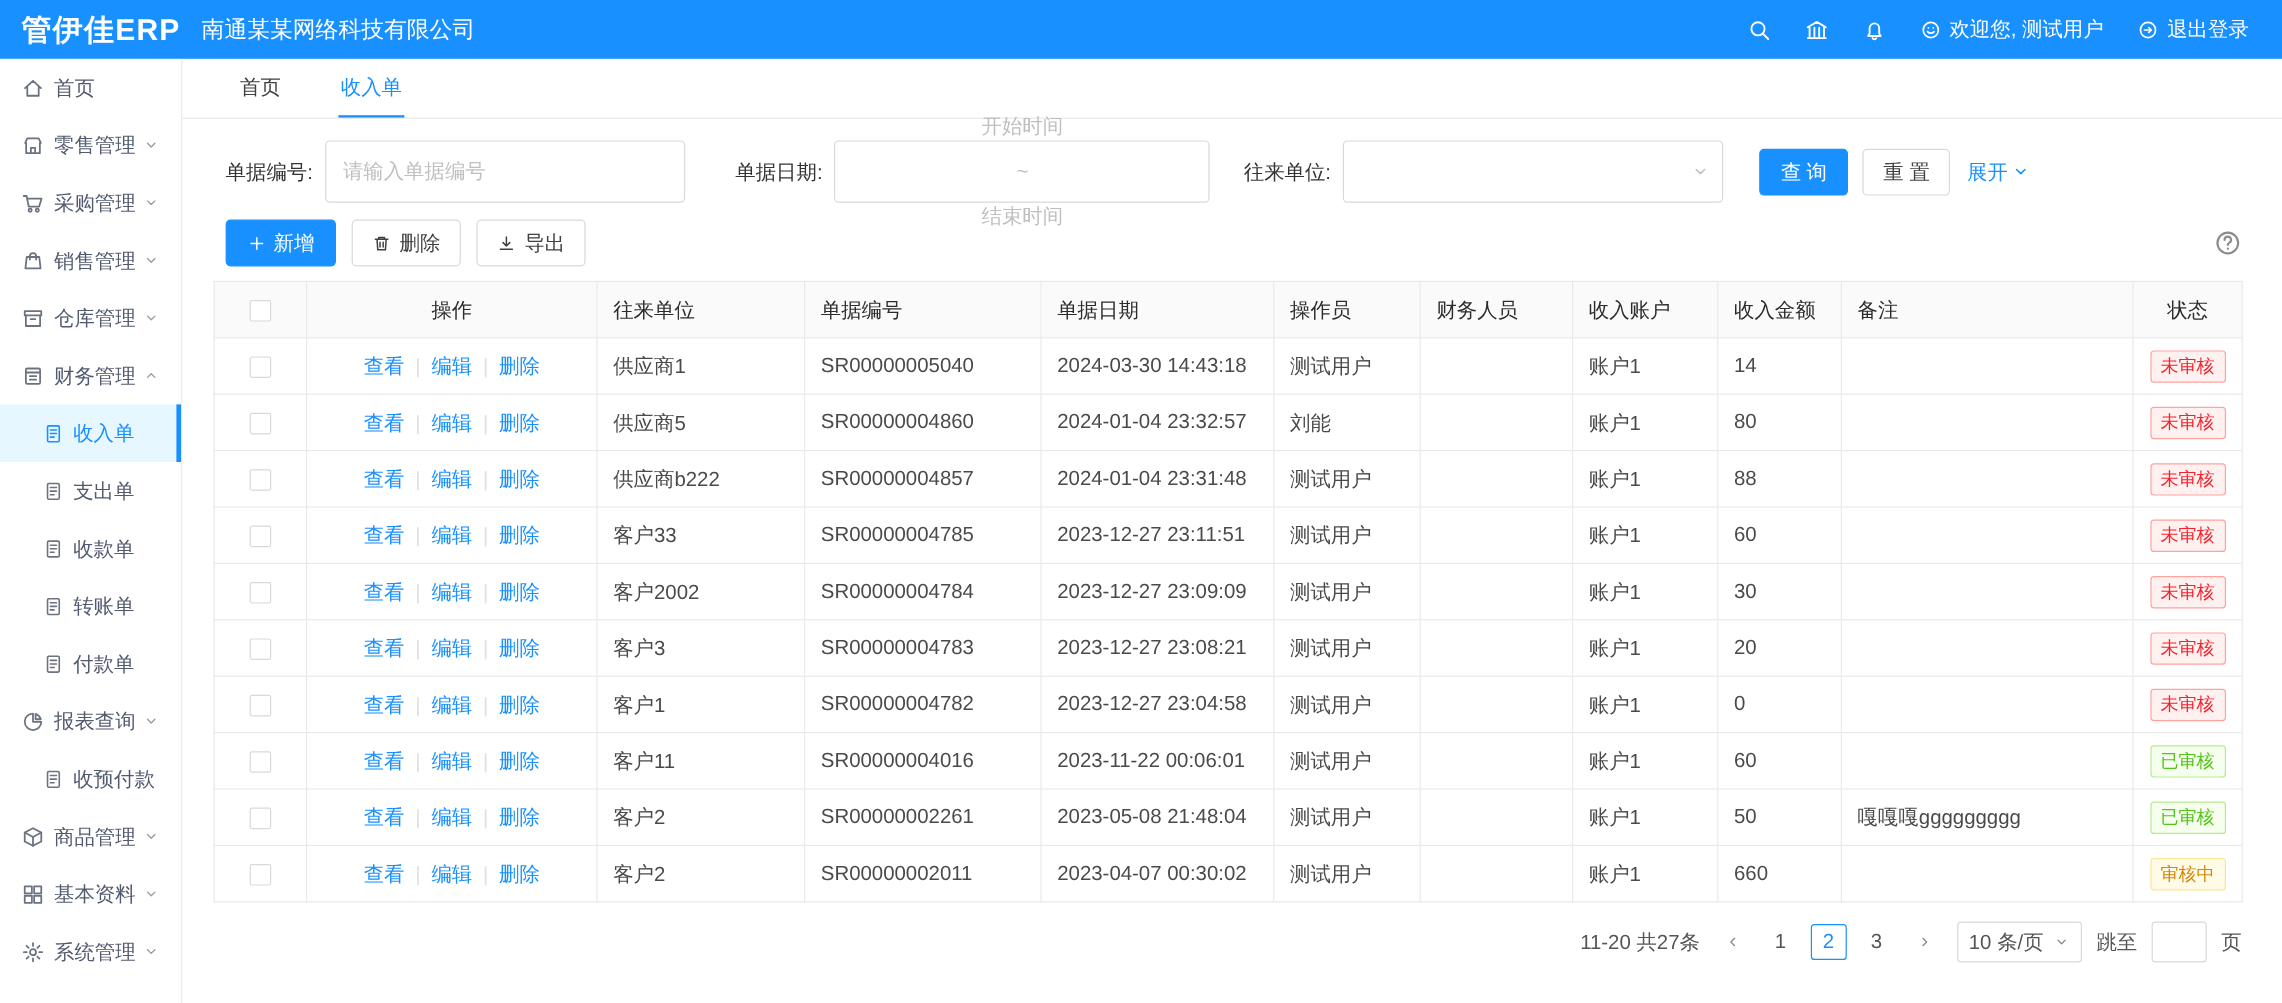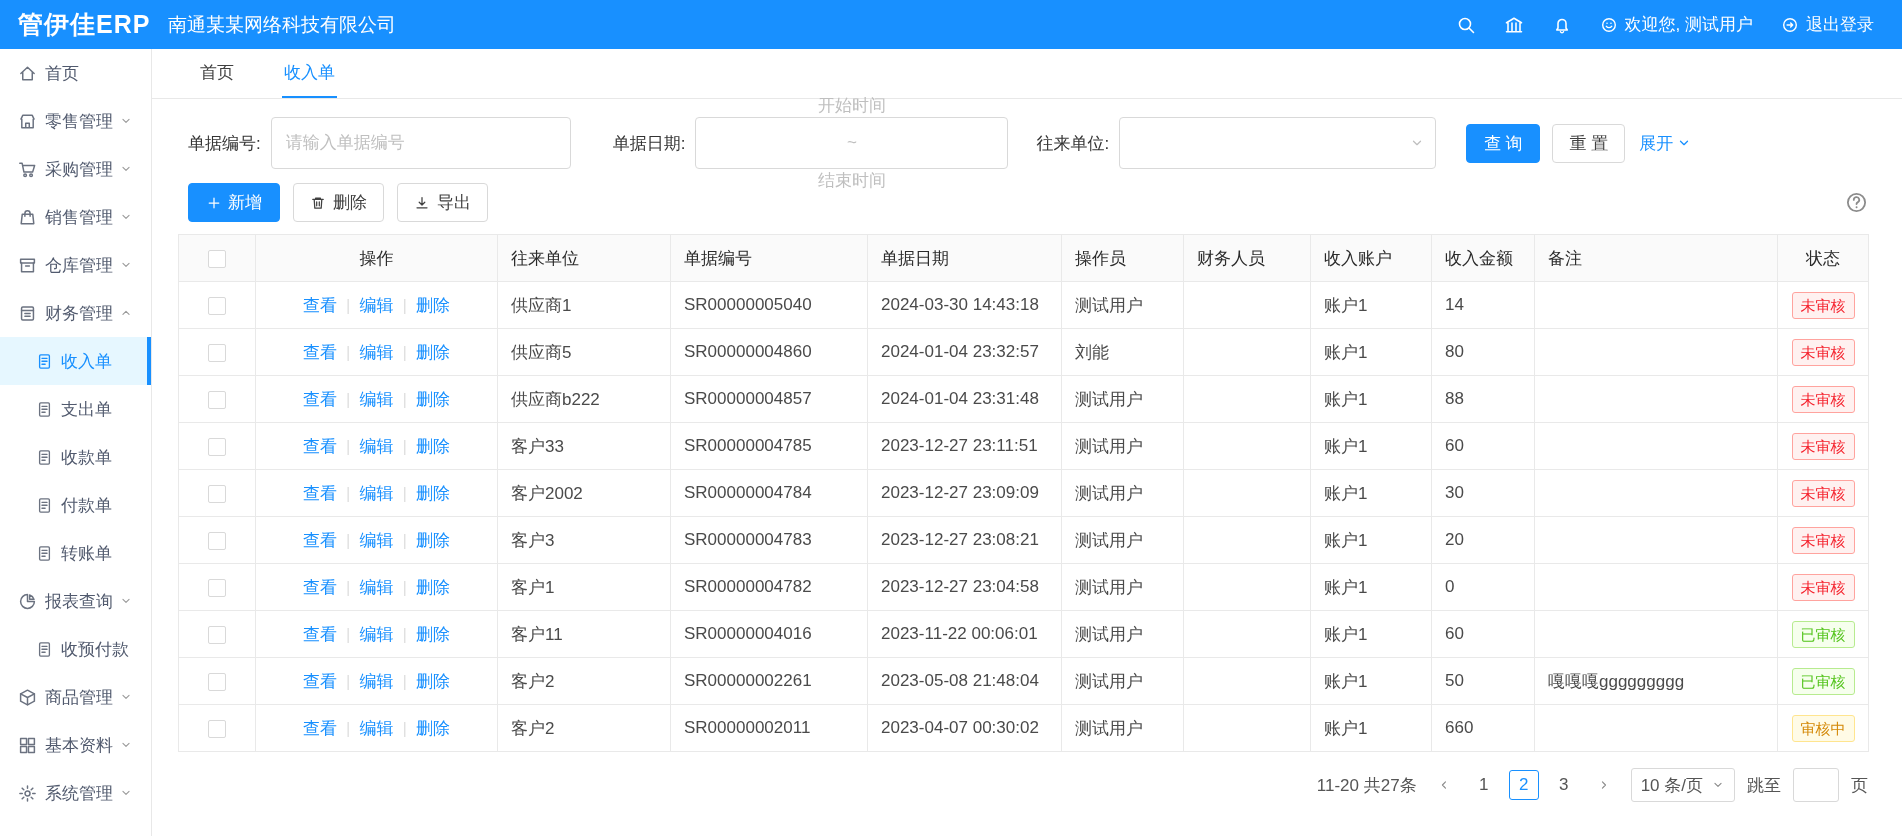--- a/index.html
+++ b/index.html
@@ -235,30 +235,30 @@
             </span>
             <span class="lbl">收款单</span>
           </div>
           <div class="menu-item submenu-item">
             <span class="icn mi mi-sm">
               <svg viewBox="0 0 16 16" fill="none" stroke="currentColor" stroke-width="1.25" stroke-linecap="round" stroke-linejoin="round">
                 <rect x="3.4" y="1.8" width="9.2" height="12.4" rx="1"></rect>
                 <path d="M5.6 5h4.8M5.6 7.8h4.8M5.6 10.6h3"></path>
               </svg>
             </span>
-            <span class="lbl">付款单</span>
+            <span class="lbl">转账单</span>
           </div>
           <div class="menu-item submenu-item">
             <span class="icn mi mi-sm">
               <svg viewBox="0 0 16 16" fill="none" stroke="currentColor" stroke-width="1.25" stroke-linecap="round" stroke-linejoin="round">
                 <rect x="3.4" y="1.8" width="9.2" height="12.4" rx="1"></rect>
                 <path d="M5.6 5h4.8M5.6 7.8h4.8M5.6 10.6h3"></path>
               </svg>
             </span>
-            <span class="lbl">转账单</span>
+            <span class="lbl">付款单</span>
           </div>
           <div class="menu-item">
             <span class="icn mi">
               <svg viewBox="0 0 16 16" fill="none" stroke="currentColor" stroke-width="1.25" stroke-linecap="round" stroke-linejoin="round">
                 <path d="M8 2.2A5.8 5.8 0 1 0 13.8 8H8z"></path>
                 <path d="M9.8 2.5a5.8 5.8 0 0 1 3.7 3.7H9.8z"></path>
               </svg>
             </span>
             <span class="lbl">报表查询</span>
             <span class="icn chev">

